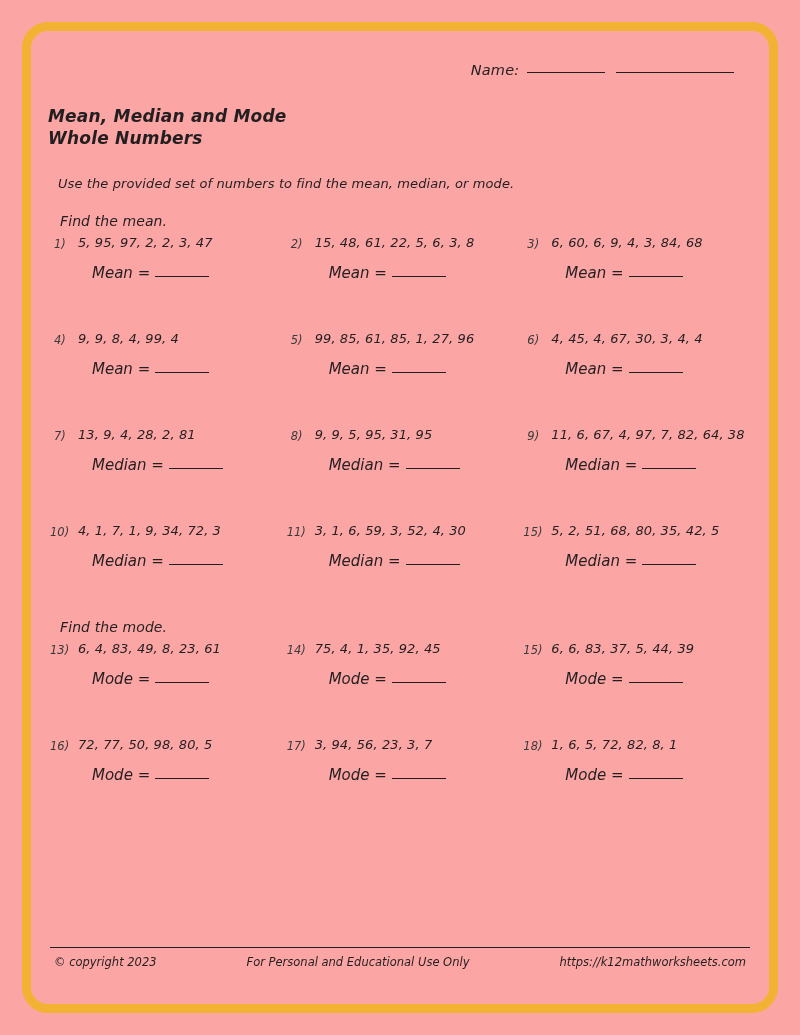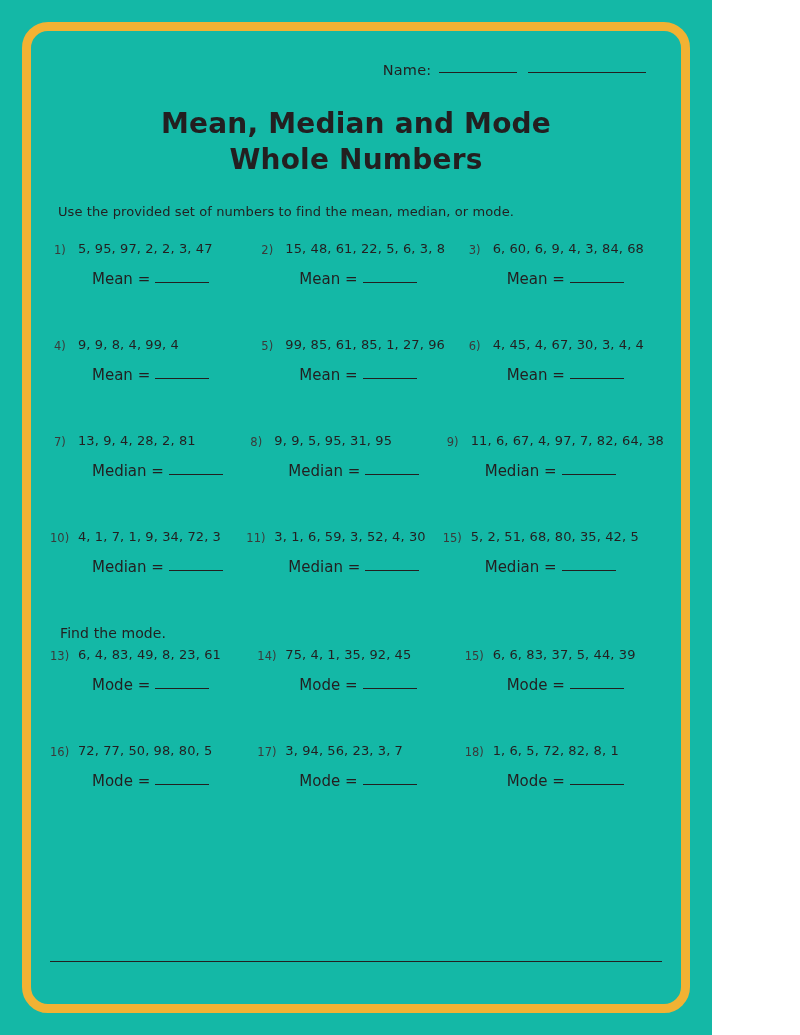--- a/index.html
+++ b/index.html
@@ -9,24 +9,25 @@
   }
   body {
     width: 800px;
     height: 1035px;
     font-family: "DejaVu Sans", sans-serif;
     color: #231f20;
     overflow: hidden;
   }
   .page {
     position: relative;
-    width: 712px;
+    width: 800px;
     height: 1035px;
-    background: #14b8a6;
+    background: #fca5a5;
     box-sizing: border-box;
+    font-style: italic;
   }
   .border-frame {
     position: absolute;
     left: 22px;
     top: 22px;
     right: 22px;
     bottom: 22px;
     border: 9px solid #f2b233;
     border-radius: 26px;
     box-sizing: border-box;
@@ -57,22 +58,22 @@
     vertical-align: 2px;
   }
   .name-rule2 {
     display: inline-block;
     width: 118px;
     border-bottom: 1.3px solid #231f20;
     margin-left: 6px;
     vertical-align: 2px;
   }
   h1.title {
-    text-align: center;
-    font-size: 28px;
+    text-align: left;
+    font-size: 17px;
     font-weight: bold;
     margin: 28px 0 0 0;
     line-height: 1.28;
     letter-spacing: 0.2px;
   }
   .title-line2 {
     display: block;
   }
   .instructions {
     text-align: left;
@@ -173,20 +174,21 @@
     </div>
 
     <h1 class="title">
       <span>Mean, Median and Mode</span>
       <span class="title-line2">Whole Numbers</span>
     </h1>
 
     <div class="instructions">Use the provided set of numbers to find the mean, median, or mode.</div>
 
     <div class="section">
+      <div class="section-heading">Find the mean.</div>
       <div class="grid">
 
         <div class="problem">
           <span class="pnum">1)</span>
           <div class="pset">5, 95, 97, 2, 2, 3, 47</div>
           <div class="answer">
             <span>Mean =</span><span class="blank"></span>
           </div>
         </div>
 
@@ -343,16 +345,21 @@
           <div class="answer">
             <span>Mode =</span><span class="blank"></span>
           </div>
         </div>
 
       </div>
     </div>
 
     <div class="footer">
       <div class="footer-rule"></div>
+      <div class="footer-cols">
+        <div>© copyright 2023</div>
+        <div class="footer-center">For Personal and Educational Use Only</div>
+        <div class="footer-right">https://k12mathworksheets.com</div>
+      </div>
     </div>
 
   </div>
 </div>
 
 </body></html>

